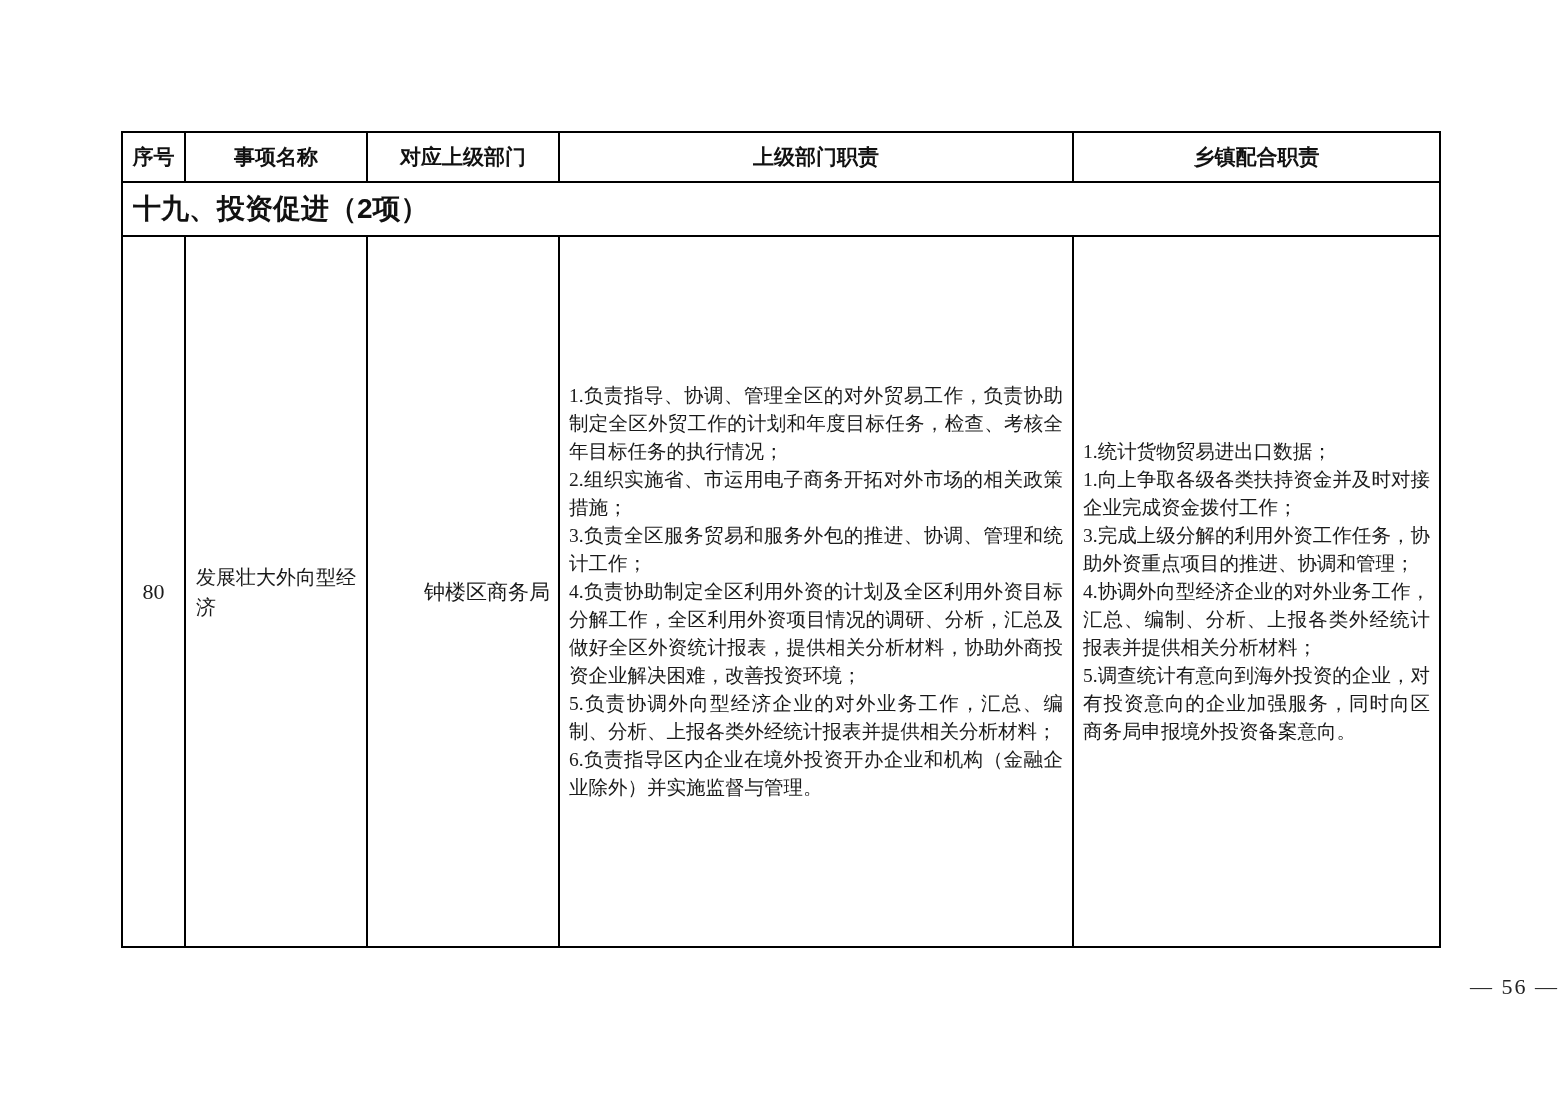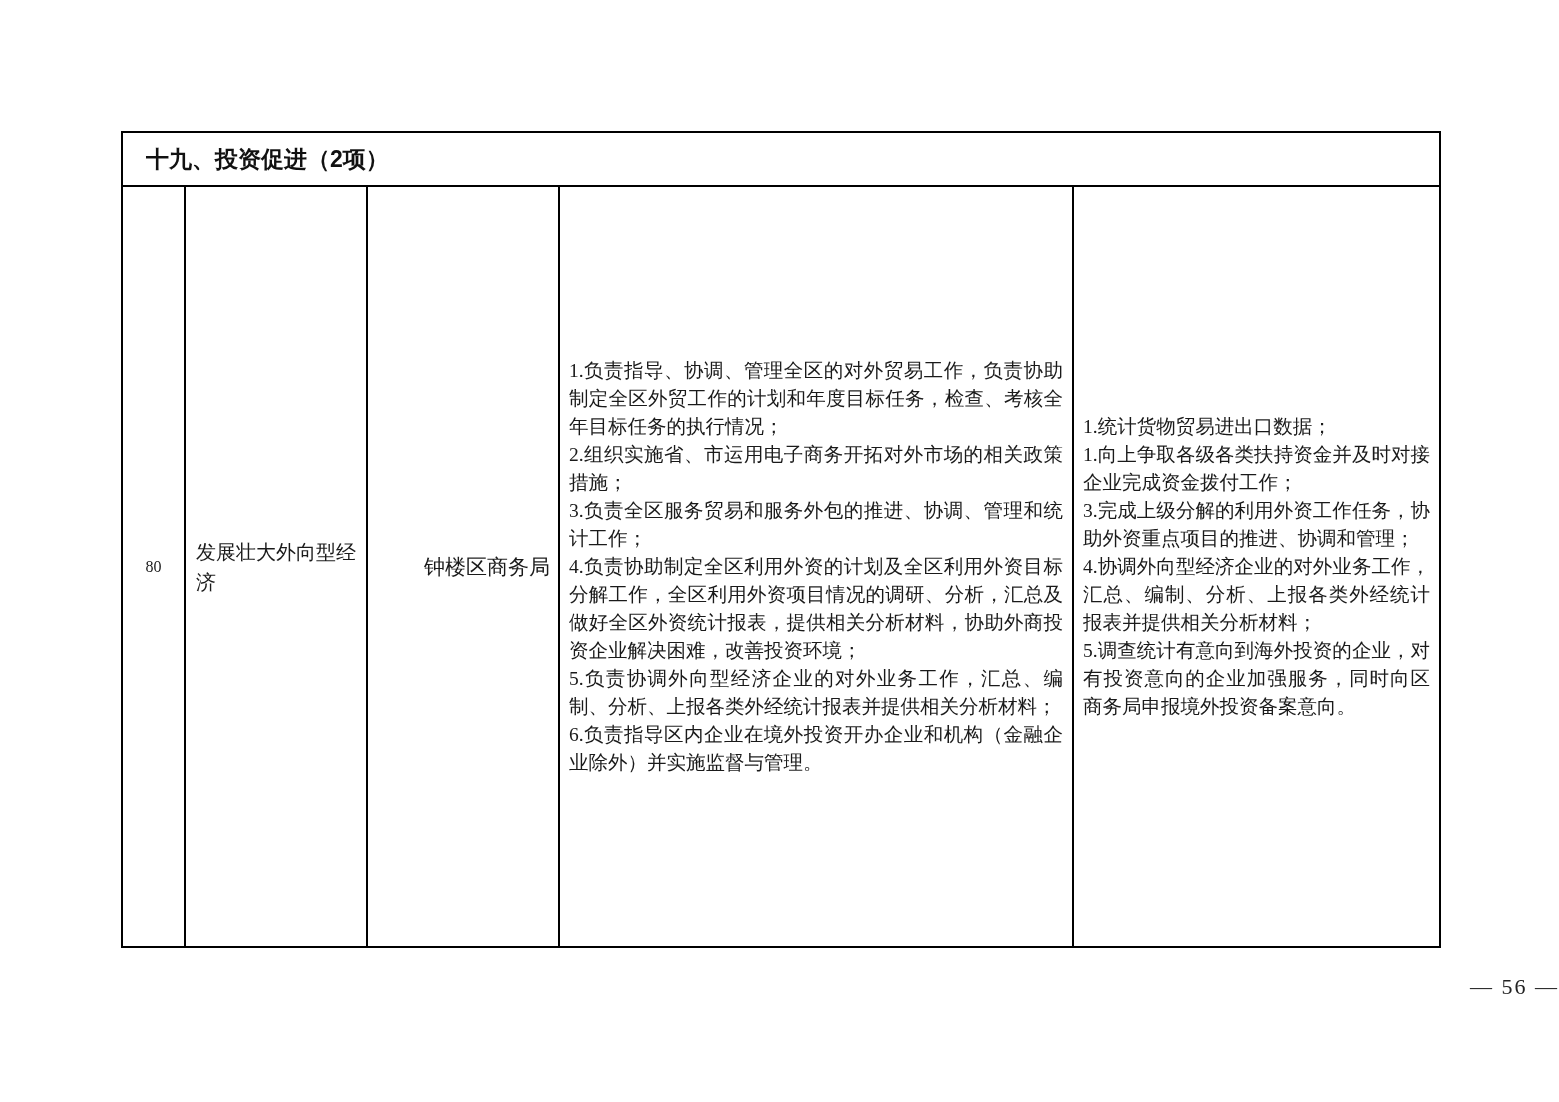--- a/index.html
+++ b/index.html
@@ -34,30 +34,30 @@
     font-weight: bold;
     font-size: 21px;
     text-align: center;
     color: #111111;
   }
 
   tr.section-row { height: 54px; }
   tr.section-row td {
     font-family: "Liberation Sans", "DejaVu Sans", sans-serif;
     font-weight: bold;
-    font-size: 23px;
+    font-size: 28px;
     text-align: left;
-    padding-left: 23px;
+    padding-left: 10px;
     color: #111111;
   }
 
   tr.data-row td { vertical-align: middle; }
 
   td.c-serial {
-    font-size: 16px;
+    font-size: 22px;
     text-align: center;
   }
   td.c-name {
     font-size: 20px;
     padding: 16px 10px;
     text-align: justify;
     line-height: 30px;
   }
   td.c-dept {
     font-size: 21px;
@@ -93,20 +93,27 @@
   <table class="duty-table">
     <colgroup>
       <col style="width:63px">
       <col style="width:182px">
       <col style="width:192px">
       <col style="width:514px">
       <col style="width:367px">
     </colgroup>
 
     <tbody>
+        <tr class="head-row">
+      <th>序号</th>
+      <th>事项名称</th>
+      <th>对应上级部门</th>
+      <th>上级部门职责</th>
+      <th>乡镇配合职责</th>
+    </tr>
 
     <tr class="section-row">
       <td colspan="5">十九、投资促进（2项）</td>
     </tr>
 
     <tr class="data-row">
       <td class="c-serial">80</td>
       <td class="c-name">发展壮大外向型经济</td>
       <td class="c-dept">钟楼区商务局</td>
       <td class="c-duties">

